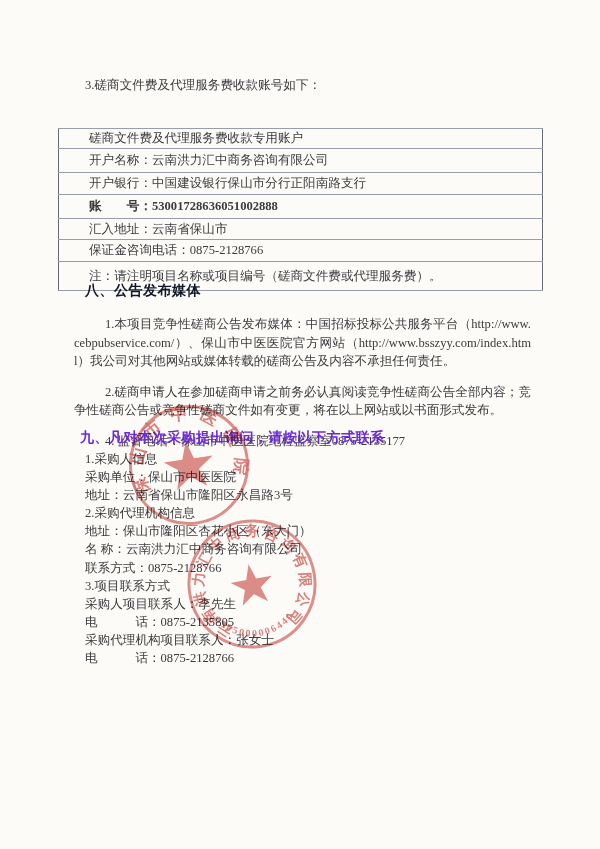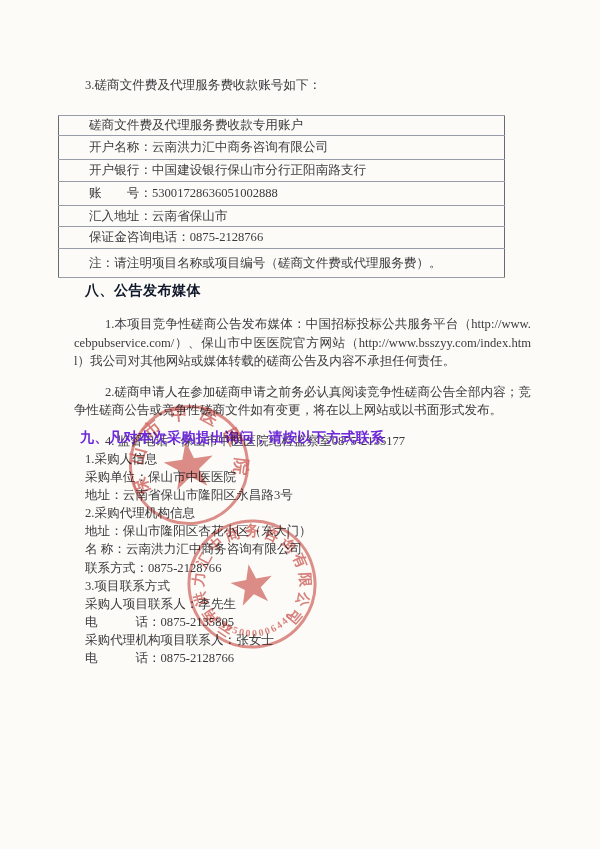--- a/index.html
+++ b/index.html
@@ -8,31 +8,31 @@
     background:#fcfbf8; overflow:hidden;
     font-family:"Liberation Serif", serif;
     color:#3b3b3e;
     -webkit-font-smoothing:antialiased;
   }
   .intro-line {
     position:absolute; left:85px; top:77px;
     font-size:12.6px; line-height:16px; white-space:pre;
   }
   table.account-table {
-    position:absolute; left:58px; top:115px; width:447px;
+    position:absolute; left:58px; top:128px; width:485px;
     border-collapse:collapse; table-layout:fixed;
     border:1.6px solid #666b74;
   }
   table.account-table td {
     border-top:1px solid #989ea9; border-bottom:1px solid #989ea9;
     font-size:12.6px; padding:0 4px 0 30px; vertical-align:middle;
     white-space:pre; overflow:hidden;
   }
   tr.tr-h1 td{height:19px;} tr.tr-h2 td{height:23px;} tr.tr-h3 td{height:21px;}
-  tr.tr-h4 td{height:23px;} tr.tr-h5 td{height:20px;font-family:Liberation Mono, monospace;} tr.tr-h6 td{height:21px;}
+  tr.tr-h4 td{height:23px;font-weight:bold;} tr.tr-h5 td{height:20px;font-family:Liberation Mono, monospace;} tr.tr-h6 td{height:21px;}
   tr.tr-h7 td{height:28px;}
   .sec8 { position:absolute; left:62px; top:279px; width:481px; }
   .sec8 .sec-heading {
     margin:0 0 0 23px; font-size:14px; font-weight:bold;
     line-height:24px; color:#0f172a; letter-spacing:.5px;
   }
   .sec8 p.para {
     margin:12px; font-size:12.6px; line-height:18.6px;
     text-indent:31px; text-align:justify; word-break:break-all;
   }

